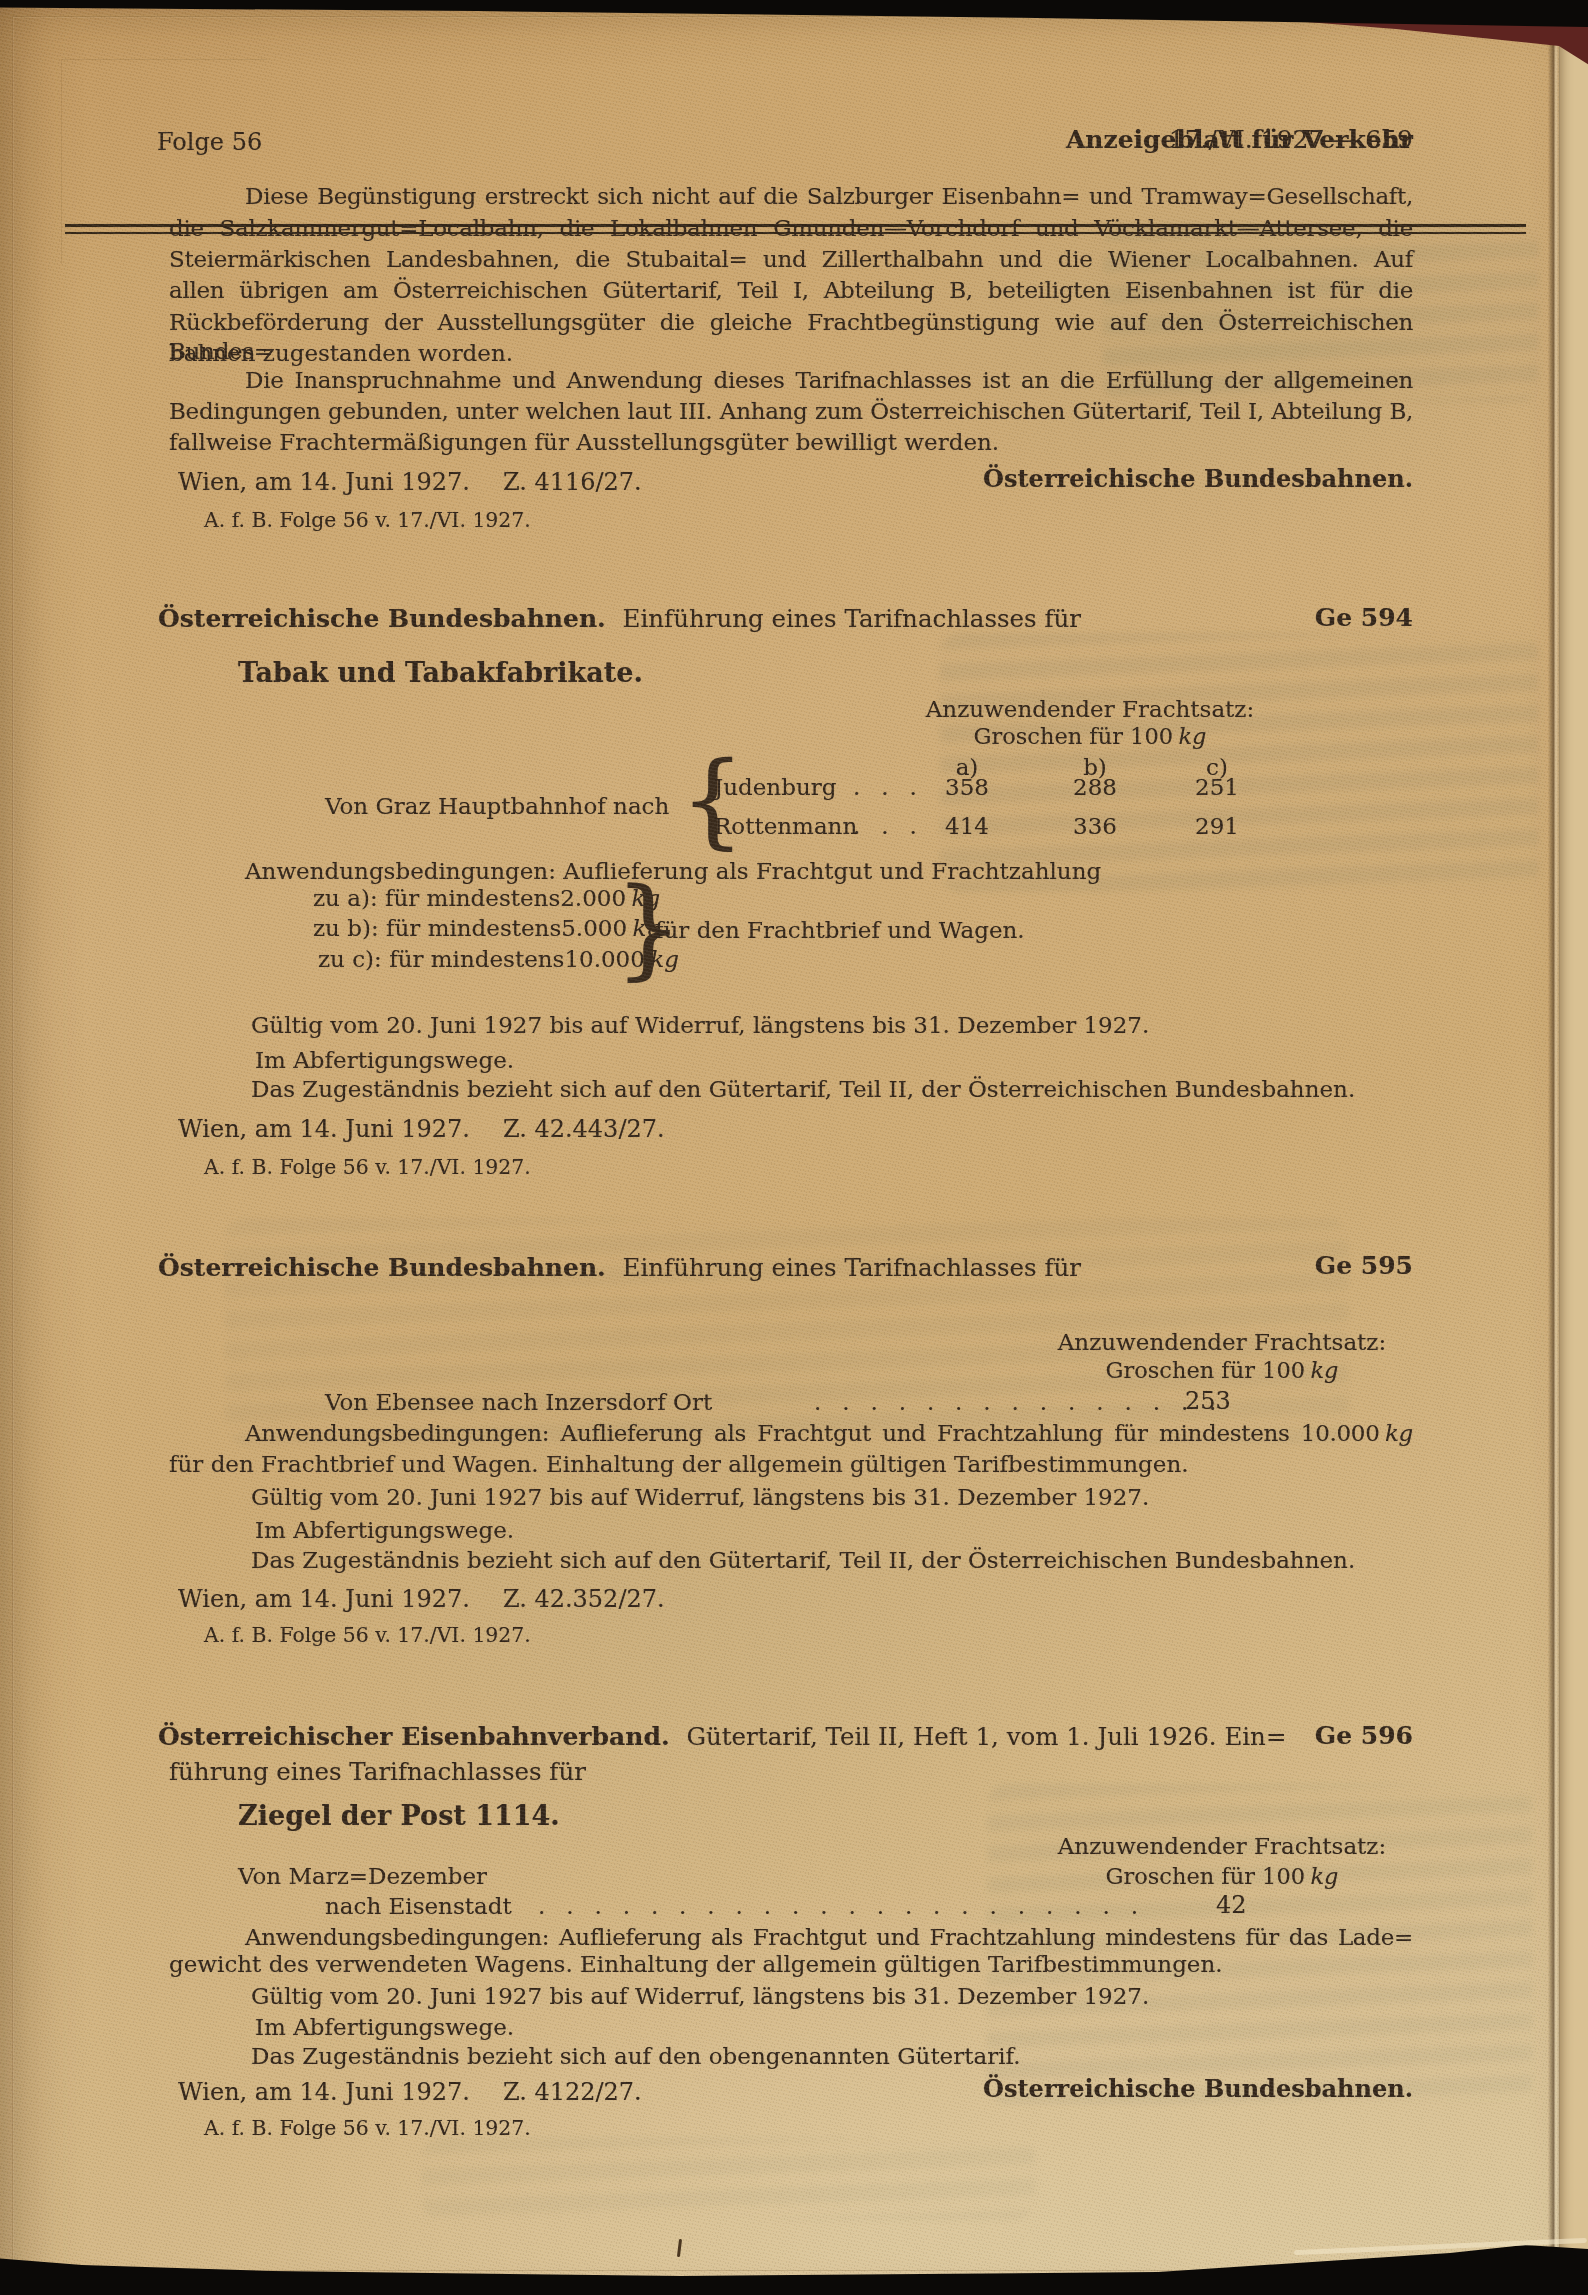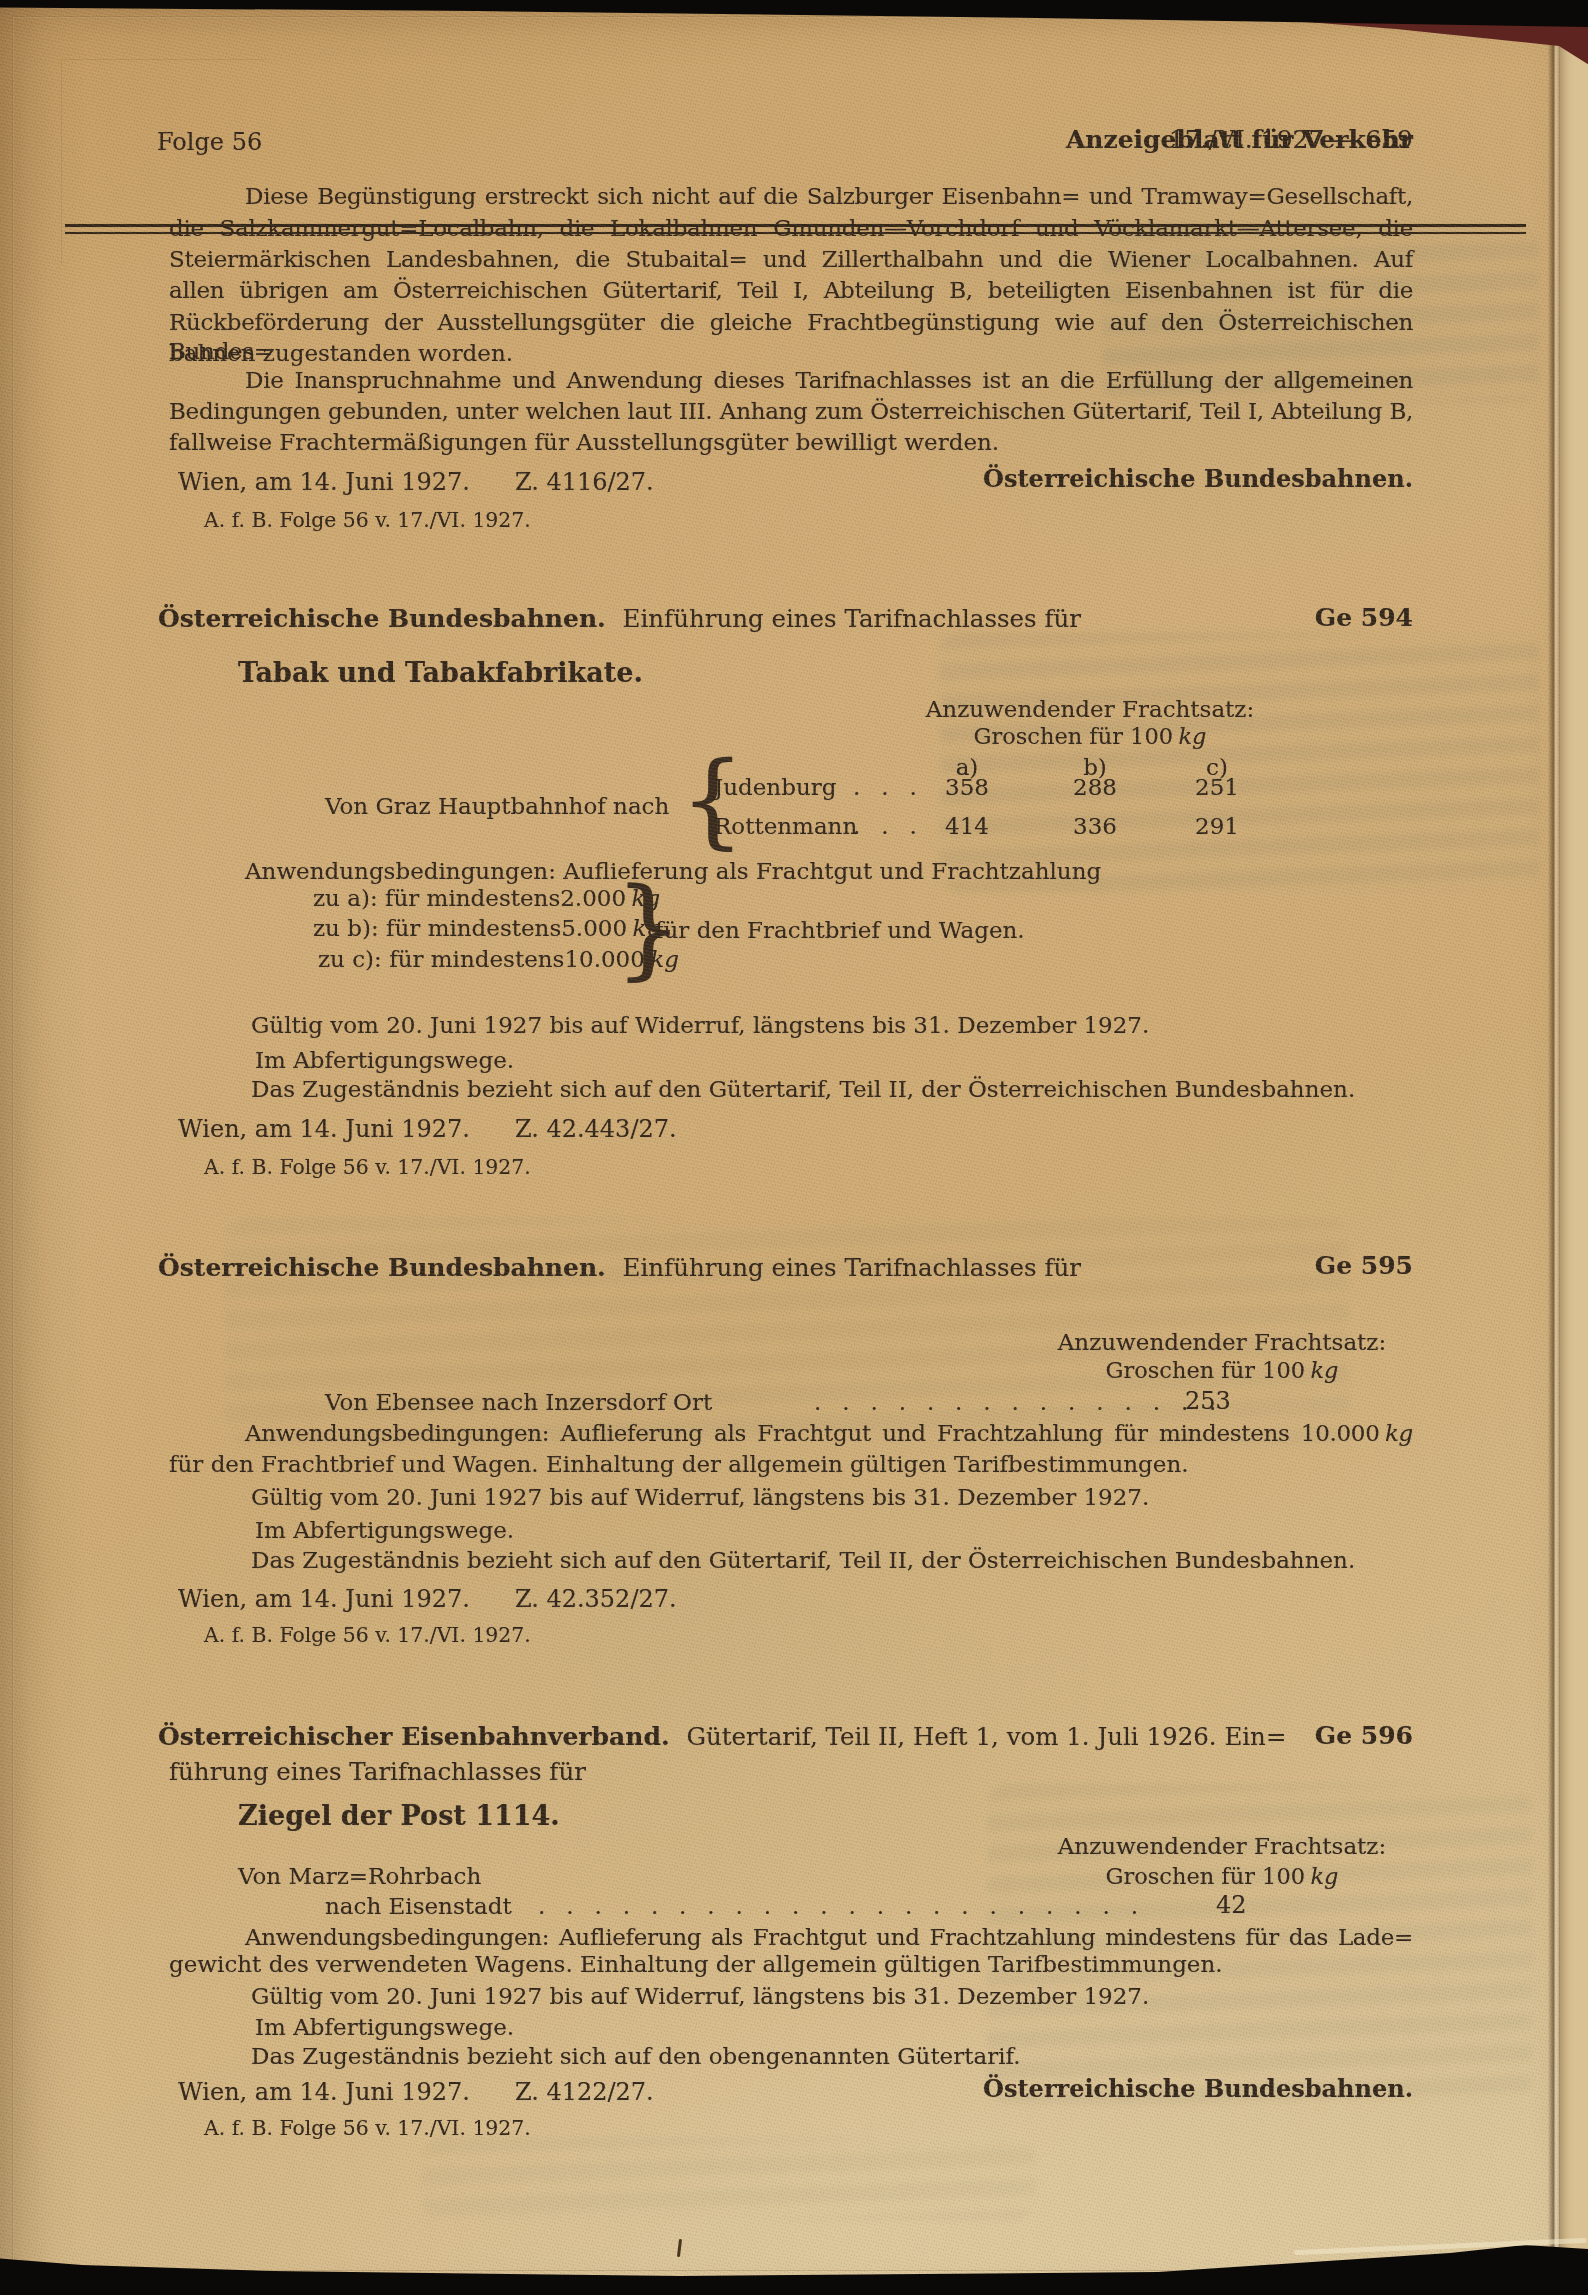--- a/index.html
+++ b/index.html
@@ -26,21 +26,21 @@
   .t{position:absolute;white-space:nowrap;color:#33261a;
      text-shadow:0 0 0.7px rgba(51,38,26,.35);font-size:23px;line-height:1.25;}
   .fs30{font-size:20.4px}.fs33{font-size:22.5px}.fs35{font-size:24px}
   .fs36{font-size:24.5px}.fs37{font-size:25px}.fs40{font-size:27px}
   .b{font-weight:bold}
   .just{white-space:normal;width:1244px;left:169px;text-align:justify;text-align-last:justify;letter-spacing:-0.3px;}
   .ind{text-indent:76px;}
   .ctr{width:436px;text-align:center;}
   .num{width:68px;text-align:center;}
   .rt{right:176px;text-align:right;}
-  .zn{margin-left:45px;}
+  .zn{margin-left:33px;}
   .kg{font-style:italic;margin-left:5.4px;}
   .dots{letter-spacing:6.8px;}
   .valbox{display:inline-block;width:140px;text-align:left;}
   .brace{font-size:102px;line-height:102px;font-weight:normal;color:#3a2b1c;}
   .rule{position:absolute;background:#352818;box-shadow:0 0 0.7px rgba(53,40,24,.6);}
   .top-black{position:absolute;left:0;top:0;width:1589px;height:75px;background:#0b0907;
     clip-path:polygon(0 0,1589px 0,1589px 27px,1021px 17.7px,477px 11px,0 7.5px);z-index:8;}
   .maroon{position:absolute;left:0;top:0;width:1589px;height:75px;background:#5e2420;
     clip-path:polygon(1294px 16.3px,1589px 20.4px,1589px 65px,1559px 46px,1396px 29px,1294px 21px);z-index:7;}
   .bottom-black{position:absolute;left:0;top:2234px;width:1589px;height:62px;background:#0b0907;
@@ -159,21 +159,21 @@
     <div class="t fs30" style="left:204px;top:1623px">A. f. B. Folge 56 v. 17./VI. 1927.</div>
 
     <div class="t" style="left:158px;top:1721px">
       <span class="b fs37">Österreichischer Eisenbahnverband.</span>
       <span class="fs36" style="margin-left:9.5px">Gütertarif, Teil II, Heft 1, vom 1. Juli 1926. Ein=</span>
     </div>
     <div class="t fs37 b rt" style="top:1720px">Ge 596</div>
     <div class="t fs36" style="left:169px;top:1757px">führung eines Tarifnachlasses für</div>
     <div class="t fs40 b" style="left:238px;top:1799px">Ziegel der Post 1114.</div>
     <div class="t ctr" style="left:1004px;top:1832px">Anzuwendender Frachtsatz:</div>
-    <div class="t" style="left:238px;top:1862px">Von Marz=Rohrbach</div>
+    <div class="t" style="left:238px;top:1862px">Von Marz=Dezember</div>
     <div class="t fs33 ctr" style="left:1004px;top:1862px">
       <span>Groschen für 100</span><span class="kg">kg</span>
     </div>
     <div class="t" style="left:325px;top:1892px">nach Eisenstadt</div>
     <div class="t dots" style="left:538px;top:1892px">. . . . . . . . . . . . . . . . . . . . . .</div>
     <div class="t fs35" style="left:1216px;top:1890px">42</div>
     <div class="t just ind" style="top:1923px">Anwendungsbedingungen: Auflieferung als Frachtgut und Frachtzahlung mindestens für das Lade=</div>
     <div class="t" style="left:169px;top:1950px">gewicht des verwendeten Wagens. Einhaltung der allgemein gültigen Tarifbestimmungen.</div>
     <div class="t" style="left:251px;top:1982px">Gültig vom 20. Juni 1927 bis auf Widerruf, längstens bis 31. Dezember 1927.</div>
     <div class="t" style="left:255px;top:2013px">Im Abfertigungswege.</div>

